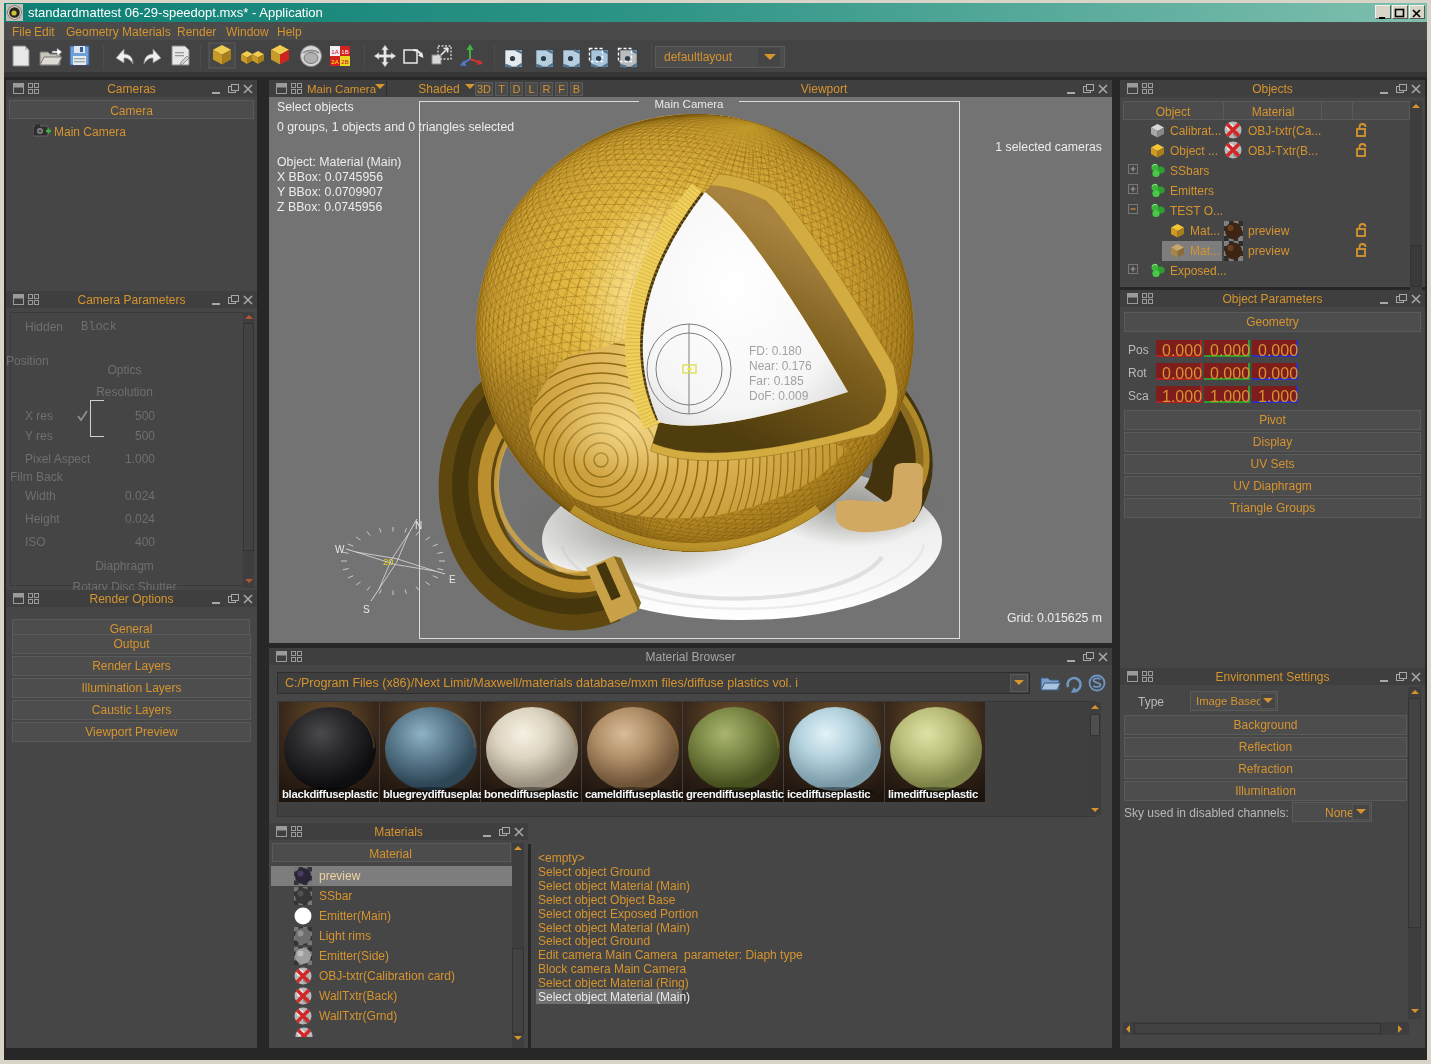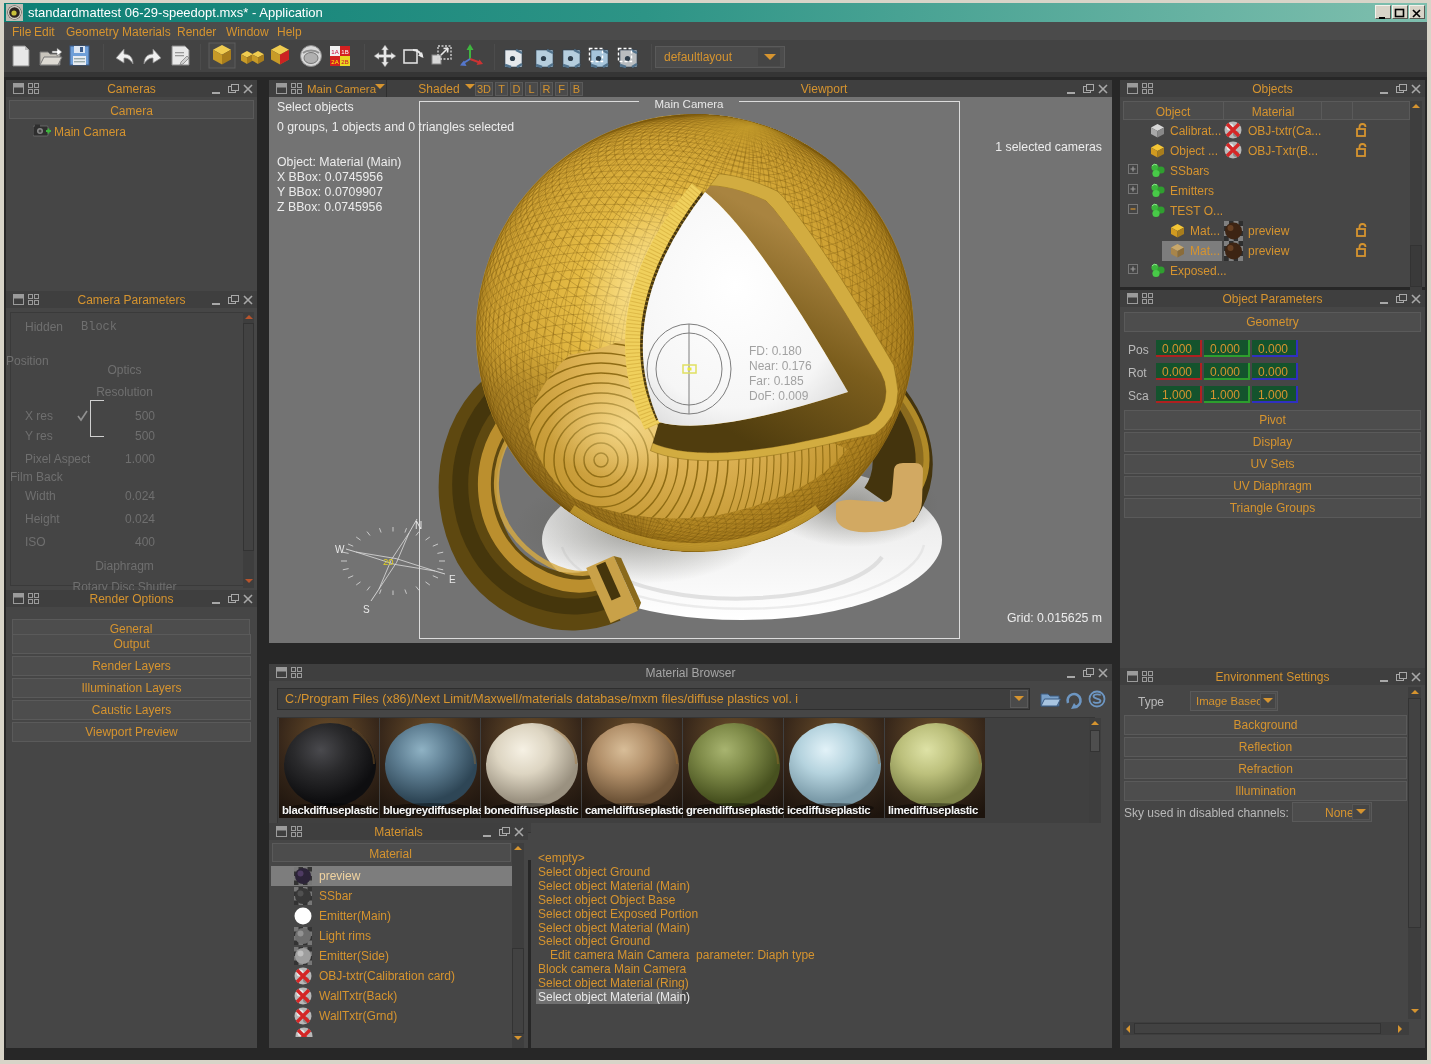--- a/index.html
+++ b/index.html
@@ -4,21 +4,21 @@
 html,body{width:1431px;height:1064px;overflow:hidden;background:#272727;
  font-family:"Liberation Sans",sans-serif;-webkit-font-smoothing:none}
 .abs{position:absolute}
 .panel{position:absolute;background:#464646}
 .ptitle{position:absolute;left:0;top:0;right:0;height:17px;background:#3f3f3f;}
 .ptxt{position:absolute;top:2px;width:100%;text-align:center;font-size:12px;color:#d6942f}
 .ptxt.gray{color:#a6a6a6}
 .picl{position:absolute;left:7px;top:3px}
 .bar{position:absolute;background:#4d4d4d;border:1px solid #5a5a5a;
  color:#d6942f;font-size:12px;text-align:center;line-height:18px;height:20px}
-.field{position:absolute;background:#14532d;color:#d6942f;font-size:12px;
+.field{position:absolute;background:#7f1d1d;color:#d6942f;font-size:16px;
  padding:2px 0 0 6px;height:17px}
 .ddl{position:absolute;background:#4c4c4c;border:1px solid #5a5a5a;color:#d6942f;font-size:12px}
 .sb{position:absolute;background:#3e3e3e}
 .arr{position:absolute;width:0;height:0}
 </style></head>
 <body>
 <div class="abs" style="left:0;top:0;width:1431px;height:1064px;background:#d8d4c8"></div>
 <div class="abs" style="left:4px;top:3px;width:1423px;height:1057px;background:#272727"></div>
 <div class="abs" style="left:4px;top:3px;width:1423px;height:19px;background:linear-gradient(90deg,#0d7f75,#2d9486 45%,#7fbfae)"></div>
 <svg class="abs" style="left:6px;top:4px" width="17" height="17">
@@ -635,21 +635,21 @@
         <text x="8" y="34" font-size="12.3" fill="#ececec" font-family="Liberation Sans">0 groups, 1 objects and 0 triangles selected</text>
         <text x="8" y="69" font-size="12.3" fill="#ececec" font-family="Liberation Sans">Object: Material (Main)</text>
         <text x="8" y="84" font-size="12.3" fill="#ececec" font-family="Liberation Sans">X BBox: 0.0745956</text>
         <text x="8" y="99" font-size="12.3" fill="#ececec" font-family="Liberation Sans">Y BBox: 0.0709907</text>
         <text x="8" y="114" font-size="12.3" fill="#ececec" font-family="Liberation Sans">Z BBox: 0.0745956</text>
         <text x="833" y="54" font-size="12.3" fill="#ececec" text-anchor="end" font-family="Liberation Sans">1 selected cameras</text>
         <text x="833" y="525" font-size="12.3" fill="#ececec" text-anchor="end" font-family="Liberation Sans">Grid: 0.015625 m</text>
       </svg>
     </div>
   </div>
-<div class="panel" style="left:269px;top:664px;width:843px;height:196px">
+<div class="panel" style="left:269px;top:648px;width:843px;height:196px">
     <div class="ptitle">
       <svg class="picl" width="26" height="11">
         <rect x="0.5" y="0.5" width="10" height="10" fill="none" stroke="#9b9b9b"></rect>
         <rect x="0.5" y="0.5" width="10" height="3.5" fill="#9b9b9b" stroke="#9b9b9b"></rect>
         <rect x="15.5" y="0.5" width="4" height="4" fill="none" stroke="#9b9b9b"></rect>
         <rect x="21.5" y="0.5" width="4" height="4" fill="none" stroke="#9b9b9b"></rect>
         <rect x="15.5" y="6.5" width="4" height="4" fill="none" stroke="#9b9b9b"></rect>
         <rect x="21.5" y="6.5" width="4" height="4" fill="none" stroke="#9b9b9b"></rect>
       </svg>
       <div class="ptxt gray">Material Browser</div>
@@ -922,21 +922,21 @@
   </div>
 <div class="panel" style="left:531px;top:823px;width:581px;height:225px">
     <div class="abs" style="left:0;top:17px;right:0;bottom:0">
       <div class="abs" style="left:7px;top:11px;font-size:12px;color:#d6942f;white-space:nowrap;">&lt;empty&gt;</div>
       <div class="abs" style="left:7px;top:24.9px;font-size:12px;color:#d6942f;white-space:nowrap;">Select object Ground</div>
       <div class="abs" style="left:7px;top:38.8px;font-size:12px;color:#d6942f;white-space:nowrap;">Select object Material (Main)</div>
       <div class="abs" style="left:7px;top:52.699999999999996px;font-size:12px;color:#d6942f;white-space:nowrap;">Select object Object Base</div>
       <div class="abs" style="left:7px;top:66.6px;font-size:12px;color:#d6942f;white-space:nowrap;">Select object Exposed Portion</div>
       <div class="abs" style="left:7px;top:80.5px;font-size:12px;color:#d6942f;white-space:nowrap;">Select object Material (Main)</div>
       <div class="abs" style="left:7px;top:94.4px;font-size:12px;color:#d6942f;white-space:nowrap;">Select object Ground</div>
-      <div class="abs" style="left:7px;top:108.30000000000001px;font-size:12px;color:#d6942f;white-space:nowrap;margin-left:12px;">Edit camera Main Camera&nbsp; parameter: Diaph type</div>
+      <div class="abs" style="left:7px;top:108.30000000000001px;font-size:12px;color:#d6942f;white-space:nowrap;">Edit camera Main Camera&nbsp; parameter: Diaph type</div>
       <div class="abs" style="left:7px;top:122.20000000000002px;font-size:12px;color:#d6942f;white-space:nowrap;">Block camera Main Camera</div>
       <div class="abs" style="left:7px;top:136.10000000000002px;font-size:12px;color:#d6942f;white-space:nowrap;">Select object Material (Ring)</div>
       <div class="abs" style="left:5px;top:149.00000000000003px;width:146px;height:15px;background:#6f6f6f"></div>
       <div class="abs" style="left:7px;top:150.00000000000003px;font-size:12px;color:#e8e8e8;white-space:nowrap;">Select object Material (Main)</div>
     </div>
   </div>
 <div class="panel" style="left:1120px;top:80px;width:305px;height:207px">
     <div class="ptitle">
       <svg class="picl" width="26" height="11">
         <rect x="0.5" y="0.5" width="10" height="10" fill="none" stroke="#9b9b9b"></rect>

